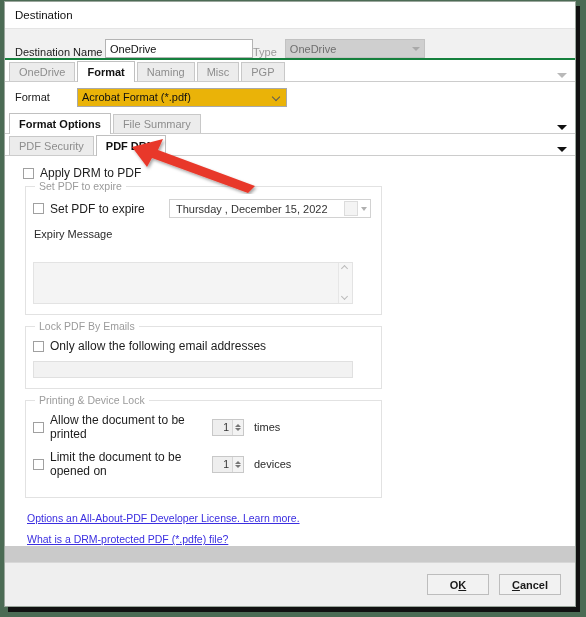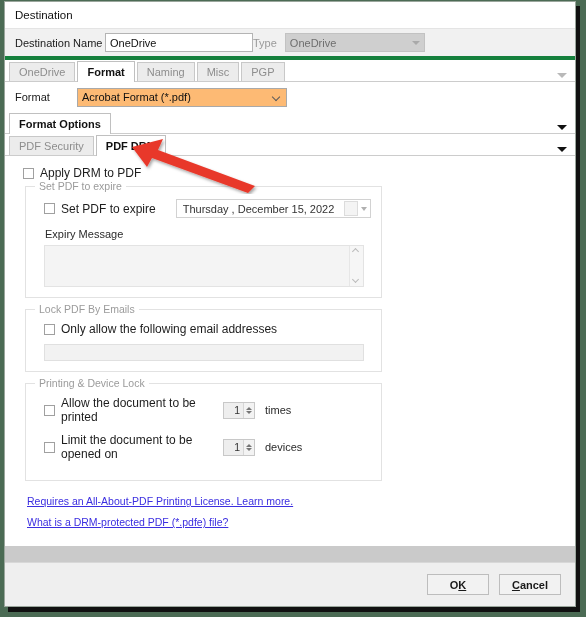--- a/index.html
+++ b/index.html
@@ -32,22 +32,22 @@
     padding-left:10px;
     font-size:11.5px;color:#111;
     background:#ffffff;
   }
 
   
   .dest-row{
     height:32px;
     background:#f1f1f1;
     border-top:1px solid #e4e4e4;
-    border-bottom:4px solid #15803d;
-    display:flex;align-items:center;
+    border-bottom:2px solid #15803d;
+    display:flex;align-items:flex-end;
     padding:0 10px;
     box-sizing:border-box;
   }
   .dest-label{width:90px;font-size:11px;color:#1a1a1a;}
   .dest-input{
     width:148px;height:19px;
     background:#fff;border:1px solid #b4b4b4;
     font-family:inherit;font-size:11px;color:#111;
     padding:0 4px;box-sizing:border-box;outline:none;
   }
@@ -106,21 +106,21 @@
   .strip-chevron.dark{border-top-color:#111;}
 
   
   .format-row{
     height:30px;display:flex;align-items:center;
     padding-left:10px;background:#fff;
   }
   .format-label{width:62px;font-size:11px;}
   .format-combo{
     width:210px;height:19px;
-    background:#fdba74;border:1px solid #a9a9a9;
+    background:#eab308;border:1px solid #a9a9a9;
     display:flex;align-items:center;padding:0 4px;
     box-sizing:border-box;font-size:11px;color:#111;
   }
   .format-combo .cv{flex:1;overflow:hidden;white-space:nowrap;}
   .chev-thin{
     width:9px;height:9px;position:relative;
   }
   .chev-thin:before{
     content:"";position:absolute;left:0;top:1px;
     width:5px;height:5px;
@@ -152,21 +152,21 @@
 
   .apply-row{padding-left:18px;margin-bottom:6px;}
 
   
   .group{
     margin:0 0 0 20px;
     width:357px;
     border:1px solid #e2e2e2;
     position:relative;
     box-sizing:border-box;
-    padding:12px 10px 10px 18px;
+    padding:12px 10px 10px 7px;
   }
   .group + .group{margin-top:11px;}
   .group-title{
     position:absolute;top:-7px;left:9px;
     background:#ffffff;
     padding:0 4px;
     font-size:10.5px;color:#9b9b9b;
   }
 
   .expire-row{display:flex;align-items:center;margin-bottom:10px;}
@@ -184,21 +184,21 @@
     width:12px;height:13px;
     border:1px solid #dcdcdc;background:#f4f4f4;
     margin-right:3px;flex:0 0 auto;
   }
   .date-chev{
     width:0;height:0;
     border-left:3.5px solid transparent;border-right:3.5px solid transparent;
     border-top:4px solid #b0b0b0;
   }
 
-  .exp-msg-label{font-size:11px;color:#2a2a2a;margin:0 0 5px 1px;}
+  .exp-msg-label{font-size:11px;color:#2a2a2a;margin:0 0 22px 1px;}
   .textarea{
     width:320px;height:42px;
     border:1px solid #e3e3e3;background:#f4f4f4;
     display:flex;box-sizing:border-box;
   }
   .textarea .ta-body{flex:1;}
   .ta-scroll{
     width:14px;border-left:1px solid #e6e6e6;
     background:#f6f6f6;
     display:flex;flex-direction:column;justify-content:space-between;
@@ -319,20 +319,21 @@
     <div class="format-row">
       <div class="format-label">Format</div>
       <div class="format-combo">
         <span class="cv">Acrobat Format (*.pdf)</span>
         <span class="chev-thin"></span>
       </div>
     </div>
 
     <div class="tabstrip">
       <div class="tab active">Format Options</div>
+      <div class="tab">File Summary</div>
       <div class="strip-chevron dark"></div>
     </div>
 
     <div class="tabstrip">
       <div class="tab">PDF Security</div>
       <div class="tab active">PDF DRM</div>
       <div class="strip-chevron dark"></div>
     </div>
 
     <div class="panel">
@@ -398,21 +399,21 @@
             <span class="spin-btns">
               <span class="sb up"></span>
               <span class="sb dn"></span>
             </span>
           </div>
           <span class="unit">devices</span>
         </div>
       </div>
 
       <div class="links">
-        <a href="#">Requires an All-About-PDF Printing License. Learn more.</a>
+        <a href="#">Options an All-About-PDF Developer License. Learn more.</a>
         <a href="#">What is a DRM-protected PDF (*.pdfe) file?</a>
       </div>
     </div>
 
     <div class="sep-band"></div>
 
     <div class="footer">
       <div class="btn">
           <span><span>O</span><u>K</u><span></span></span>
         </div>

